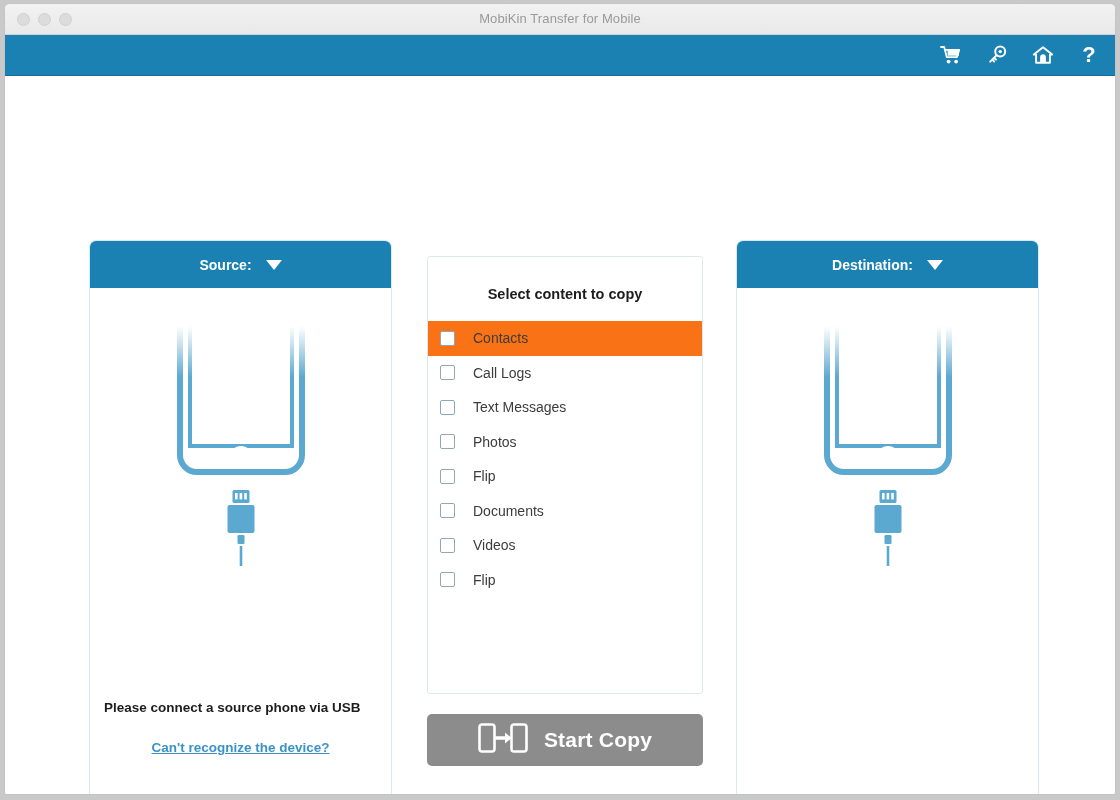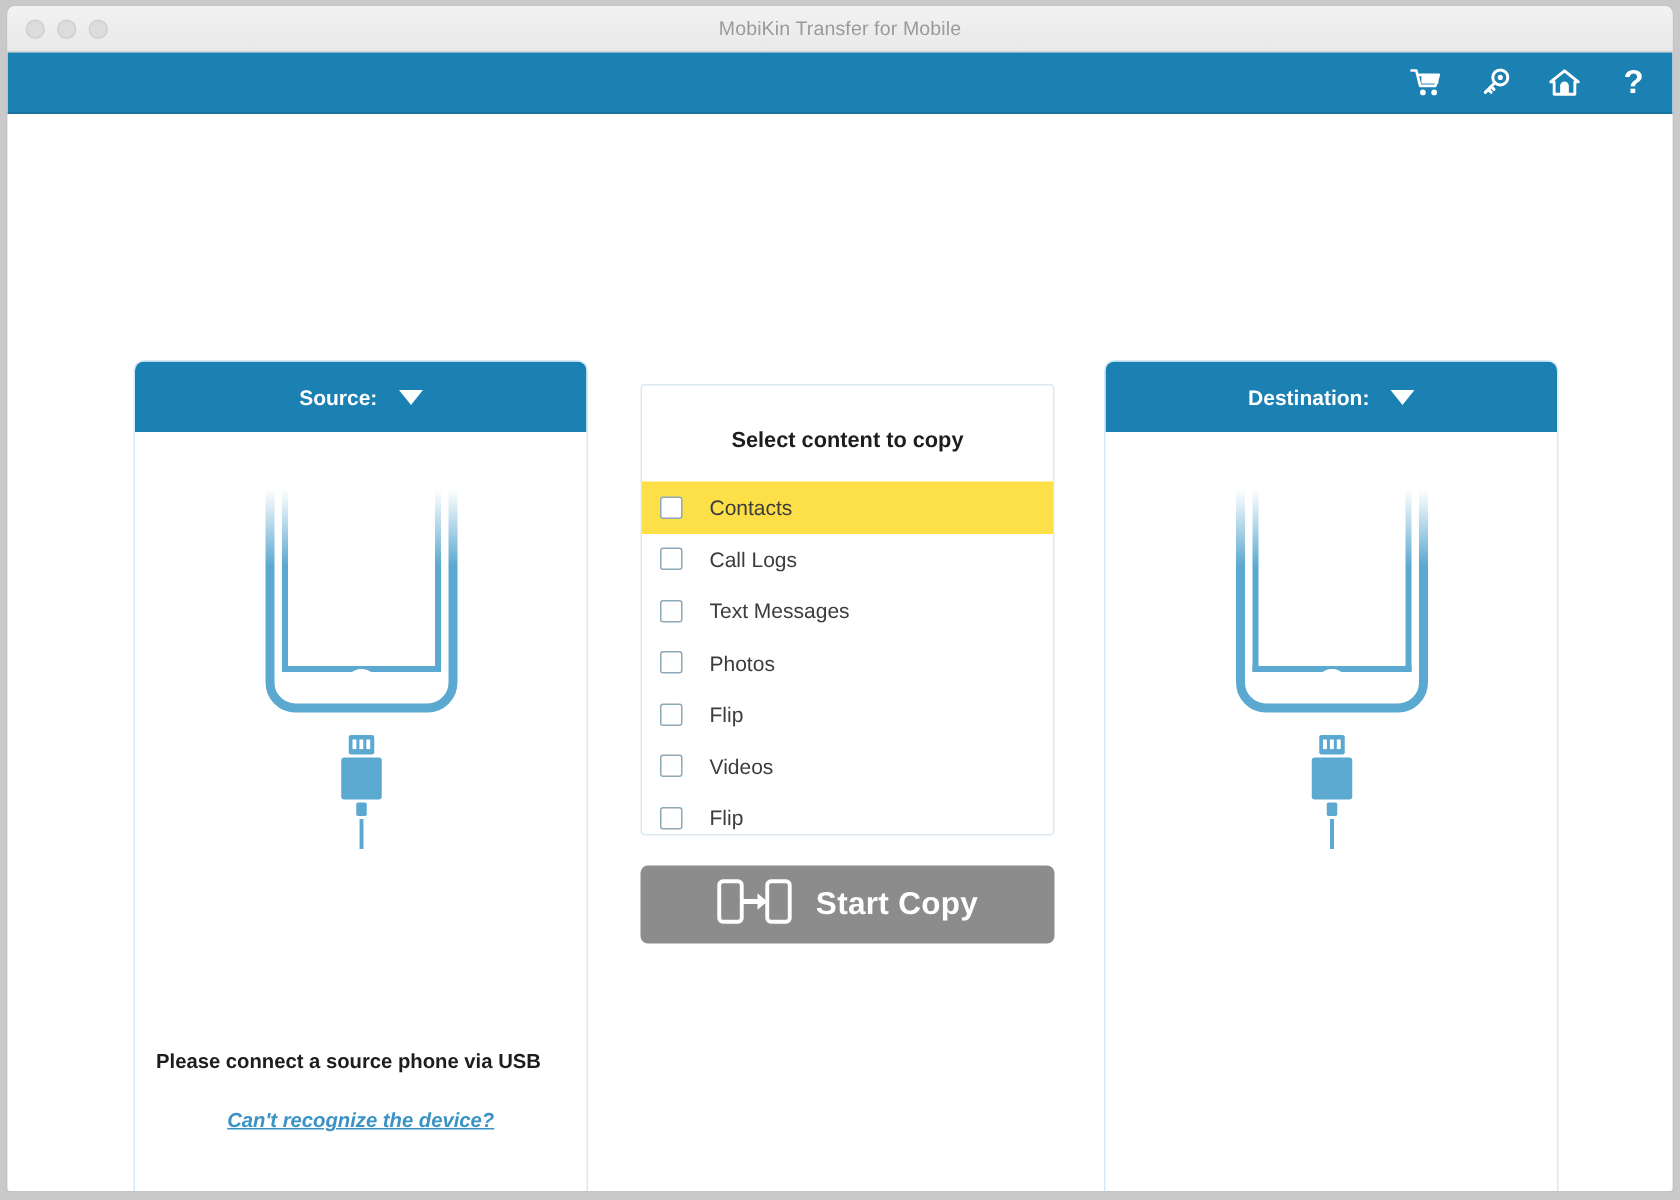--- a/index.html
+++ b/index.html
@@ -171,21 +171,20 @@
     color: #1d1d1d;
     line-height: 19px;
     padding: 0 14px;
     box-sizing: border-box;
   }
   .panel-link {
     position: absolute;
     left: 0; right: 0;
     top: 450px;
     text-align: center;
-    font-style: italic;
   }
   .panel-link a {
     font-size: 13.5px;
     font-weight: bold;
     color: #3a93c4;
     text-decoration: underline;
     cursor: pointer;
   }
 
   
@@ -209,21 +208,21 @@
   }
   .flip-label {
     font-size: 21px;
     font-weight: bold;
     color: #1a1a1a;
     letter-spacing: .2px;
   }
 
   .select-box {
     margin-top: 16px;
-    height: 301px;
+    height: 438px;
     background: #ffffff;
     border: 1px solid #dce9f1;
     border-radius: 3px;
     box-sizing: border-box;
     overflow: hidden;
   }
   .select-title {
     text-align: center;
     font-size: 14.5px;
     font-weight: bold;
@@ -236,21 +235,21 @@
     padding: 0;
   }
   .content-item {
     height: 34.5px;
     display: flex;
     align-items: center;
     padding-left: 12px;
     cursor: pointer;
     box-sizing: border-box;
   }
-  .content-item.highlight { background: #fde047; }
+  .content-item.highlight { background: #f97316; }
   .cbox {
     width: 15px;
     height: 15px;
     border: 1px solid #8fa8b8;
     background: #ffffff;
     border-radius: 2px;
     box-sizing: border-box;
     flex: none;
   }
   .citem-label {
@@ -382,20 +381,24 @@
           <li class="content-item">
             <span class="cbox"></span>
             <span class="citem-label">Photos</span>
           </li>
           <li class="content-item">
             <span class="cbox"></span>
             <span class="citem-label">Flip</span>
           </li>
           <li class="content-item">
             <span class="cbox"></span>
+            <span class="citem-label">Documents</span>
+          </li>
+          <li class="content-item">
+            <span class="cbox"></span>
             <span class="citem-label">Videos</span>
           </li>
           <li class="content-item">
             <span class="cbox"></span>
             <span class="citem-label">Flip</span>
           </li>
         </ul>
       </div>
 
       <div class="start-btn">

